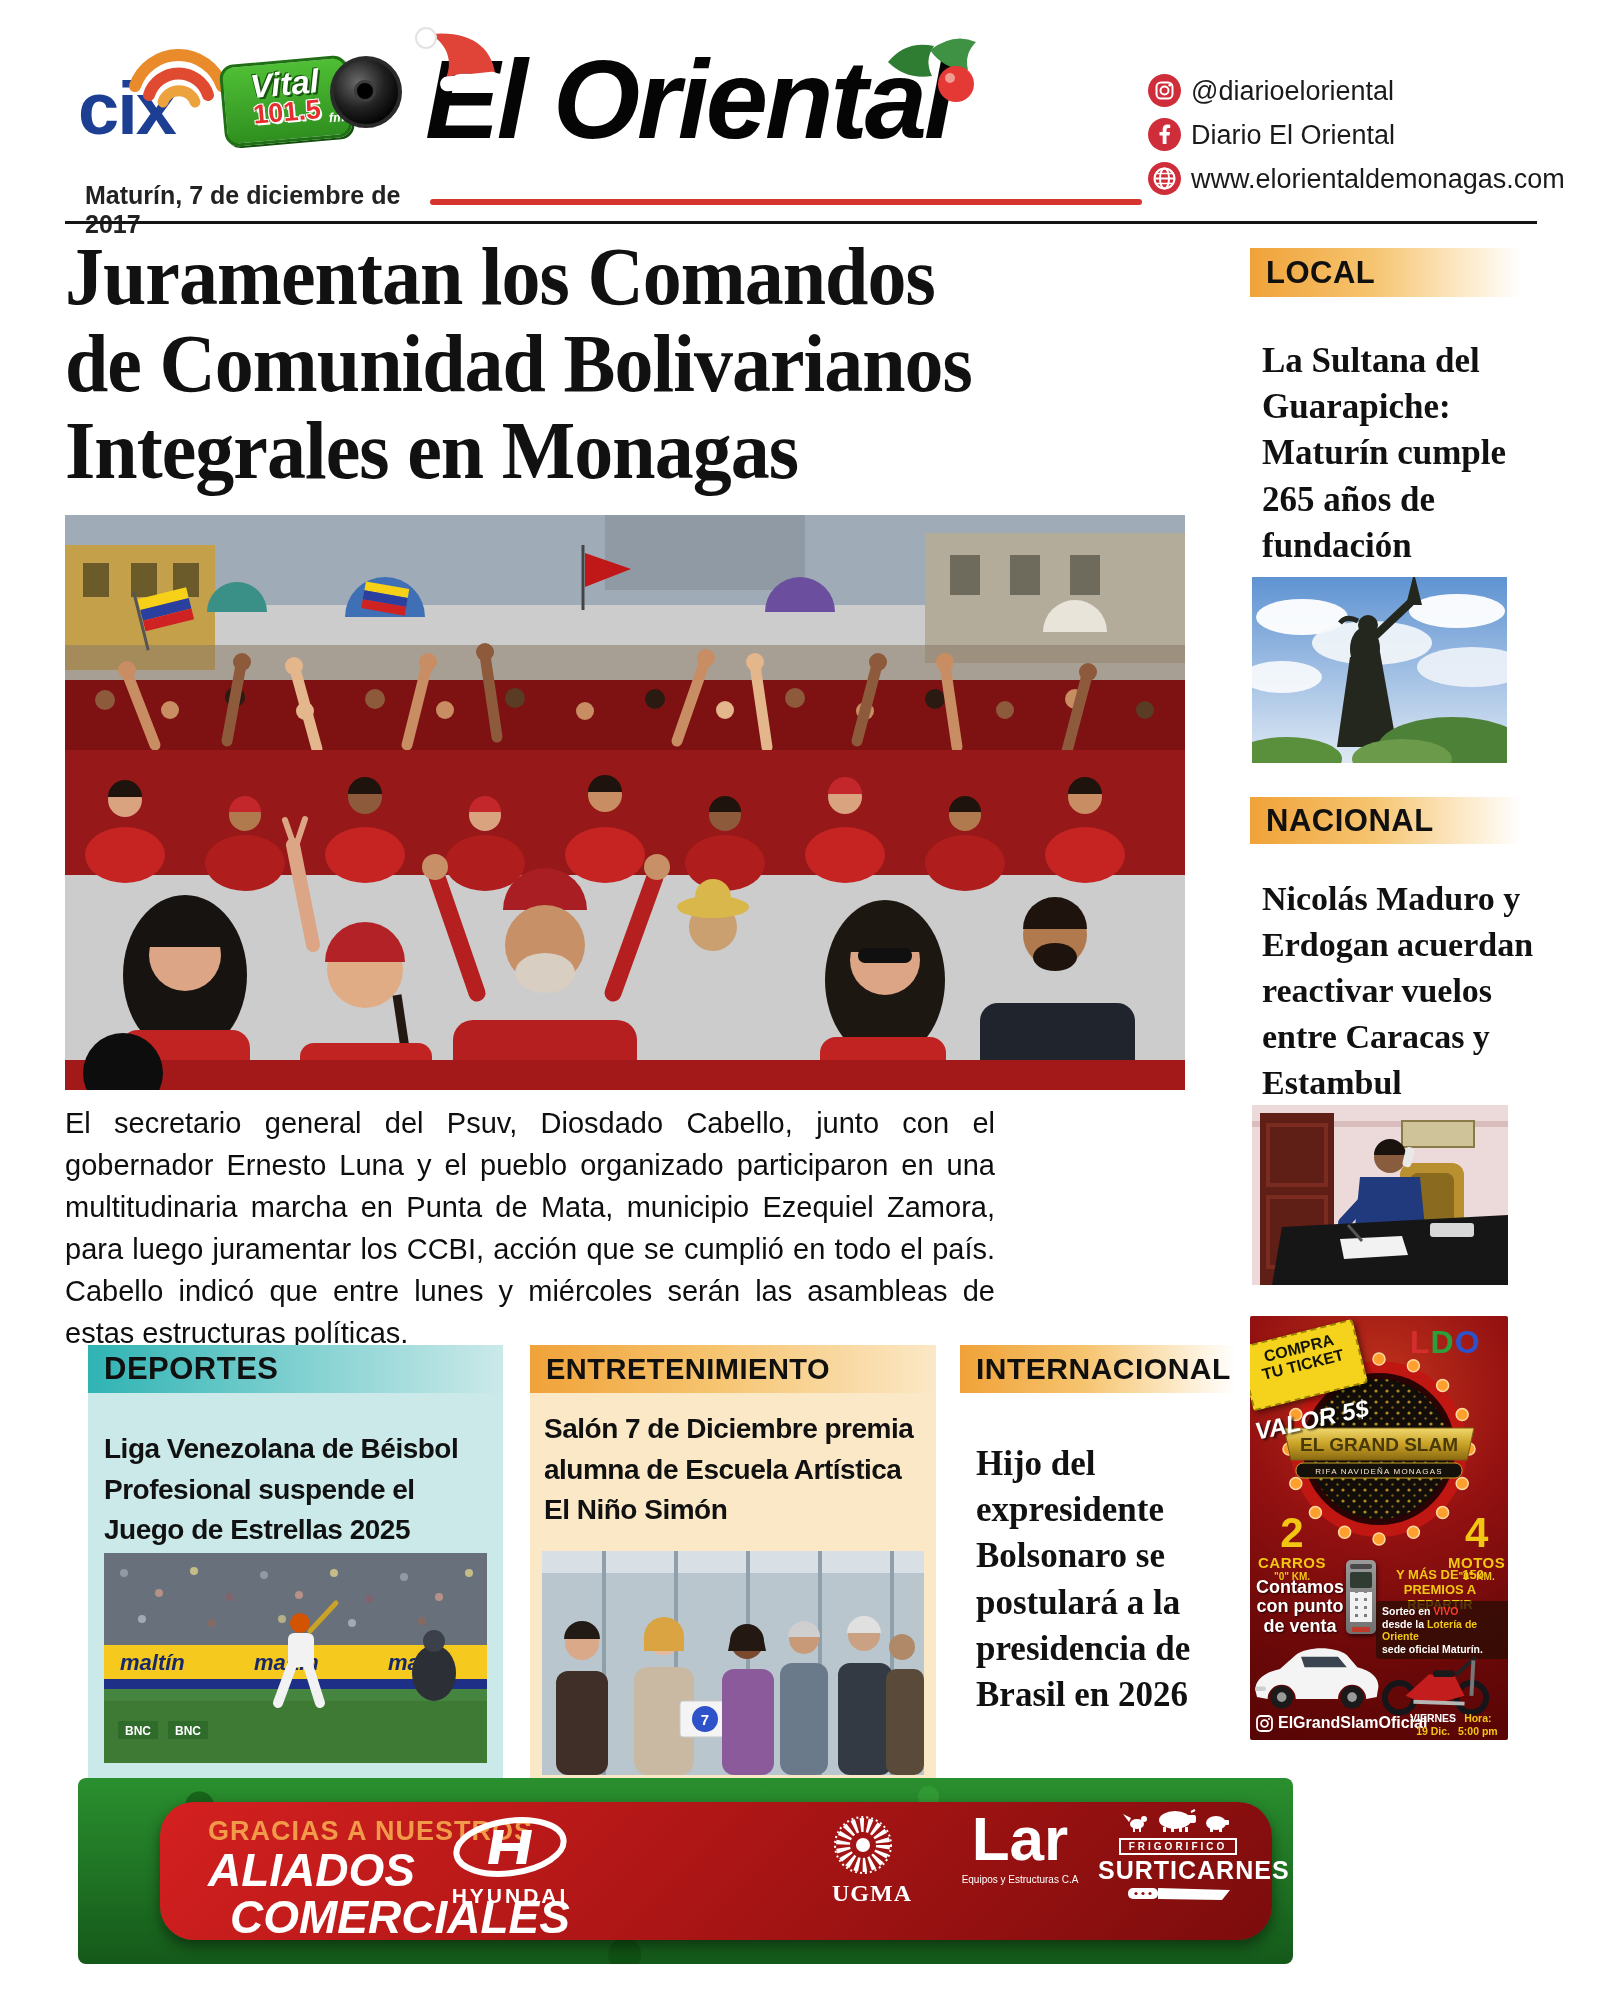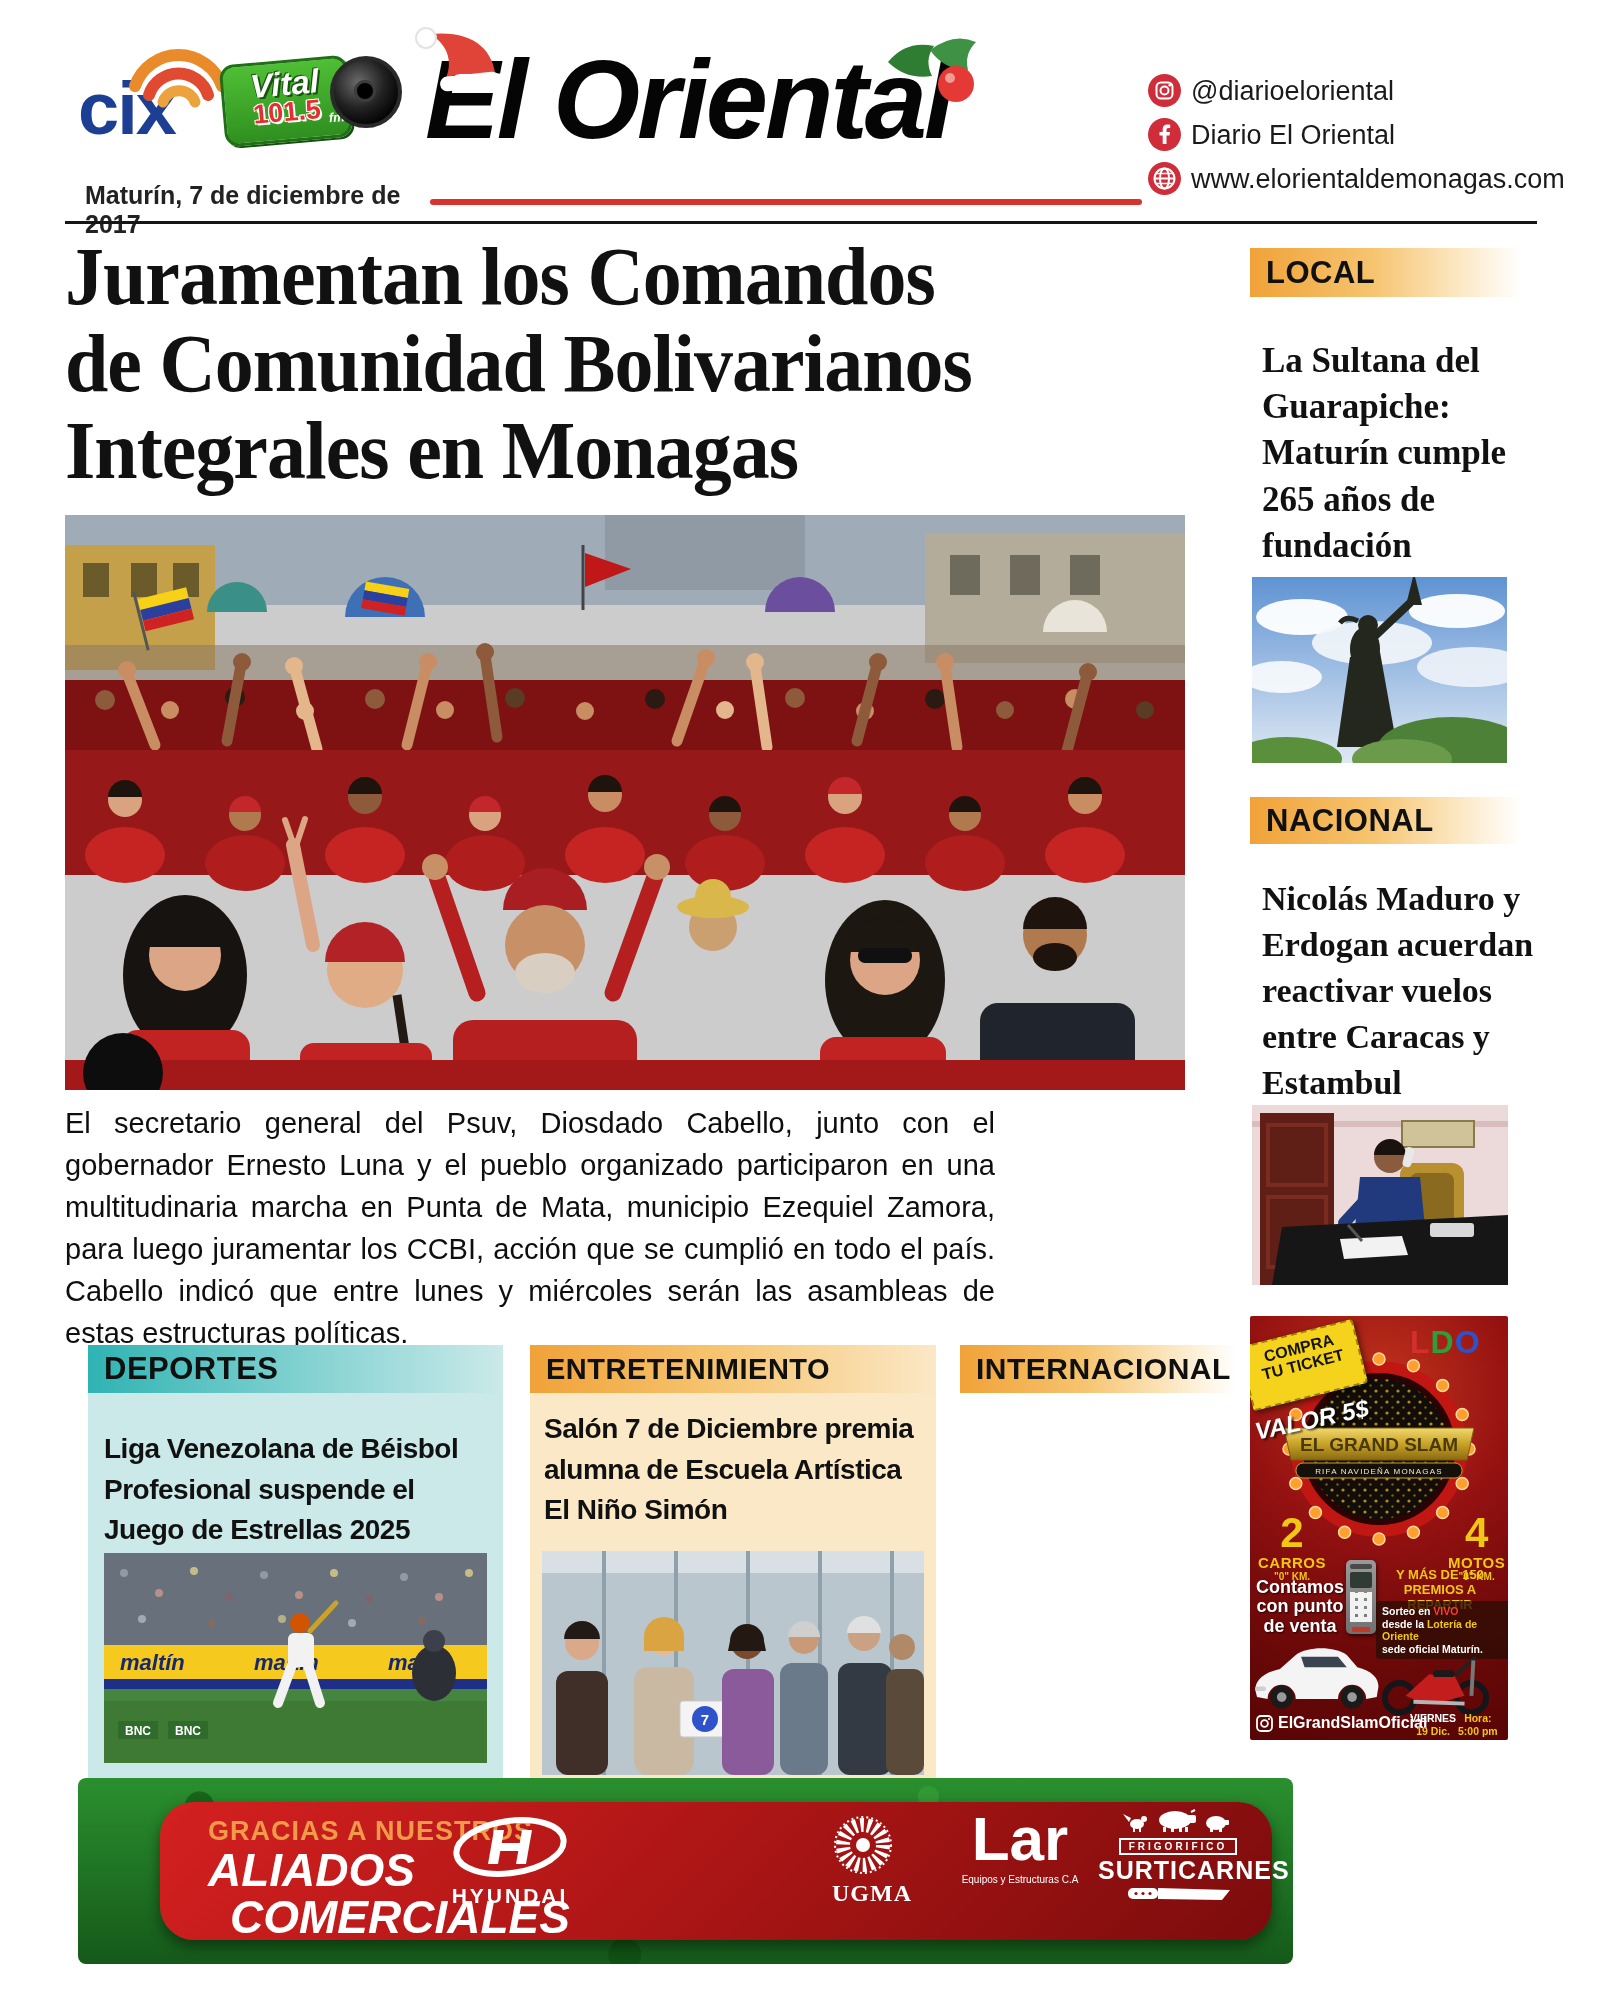--- a/index.html
+++ b/index.html
@@ -527,20 +527,21 @@
           <path d="M305,82 a17,17 0 0 1 34,0 z" fill="#e0e0e0"></path>
           <rect x="296" y="112" width="54" height="112" rx="12" fill="#333a44"></rect>
         <circle cx="360" cy="96" r="13" fill="#b08a68"></circle>
           <rect x="344" y="118" width="38" height="106" rx="10" fill="#5a4a3a"></rect>
       </svg>
     </div>
   </div>
 
   <div class="abs" style="left:960px;top:1345px;width:276px;height:440px;background:#fff;">
     <div class="col-label grad-orange" style="height:48px;line-height:48px;font-size:30px;">INTERNACIONAL</div>
+    <div class="serif-head" style="padding:48px 12px 0 16px;font-size:35px;line-height:1.32;">Hijo del expresidente Bolsonaro se postulará a la presidencia de Brasil en 2026</div>
   </div>
 
   <div class="abs footer-green" style="left:78px;top:1778px;width:1215px;height:186px;">
     <div class="abs footer-red" style="left:82px;top:24px;width:1112px;height:138px;">
       <div class="abs" style="left:48px;top:14px;">
         <div class="thanks-small">GRACIAS A NUESTROS</div>
         <div class="thanks-big">ALIADOS</div>
         <div class="thanks-big" style="padding-left:22px;">COMERCIALES</div>
       </div>
 

